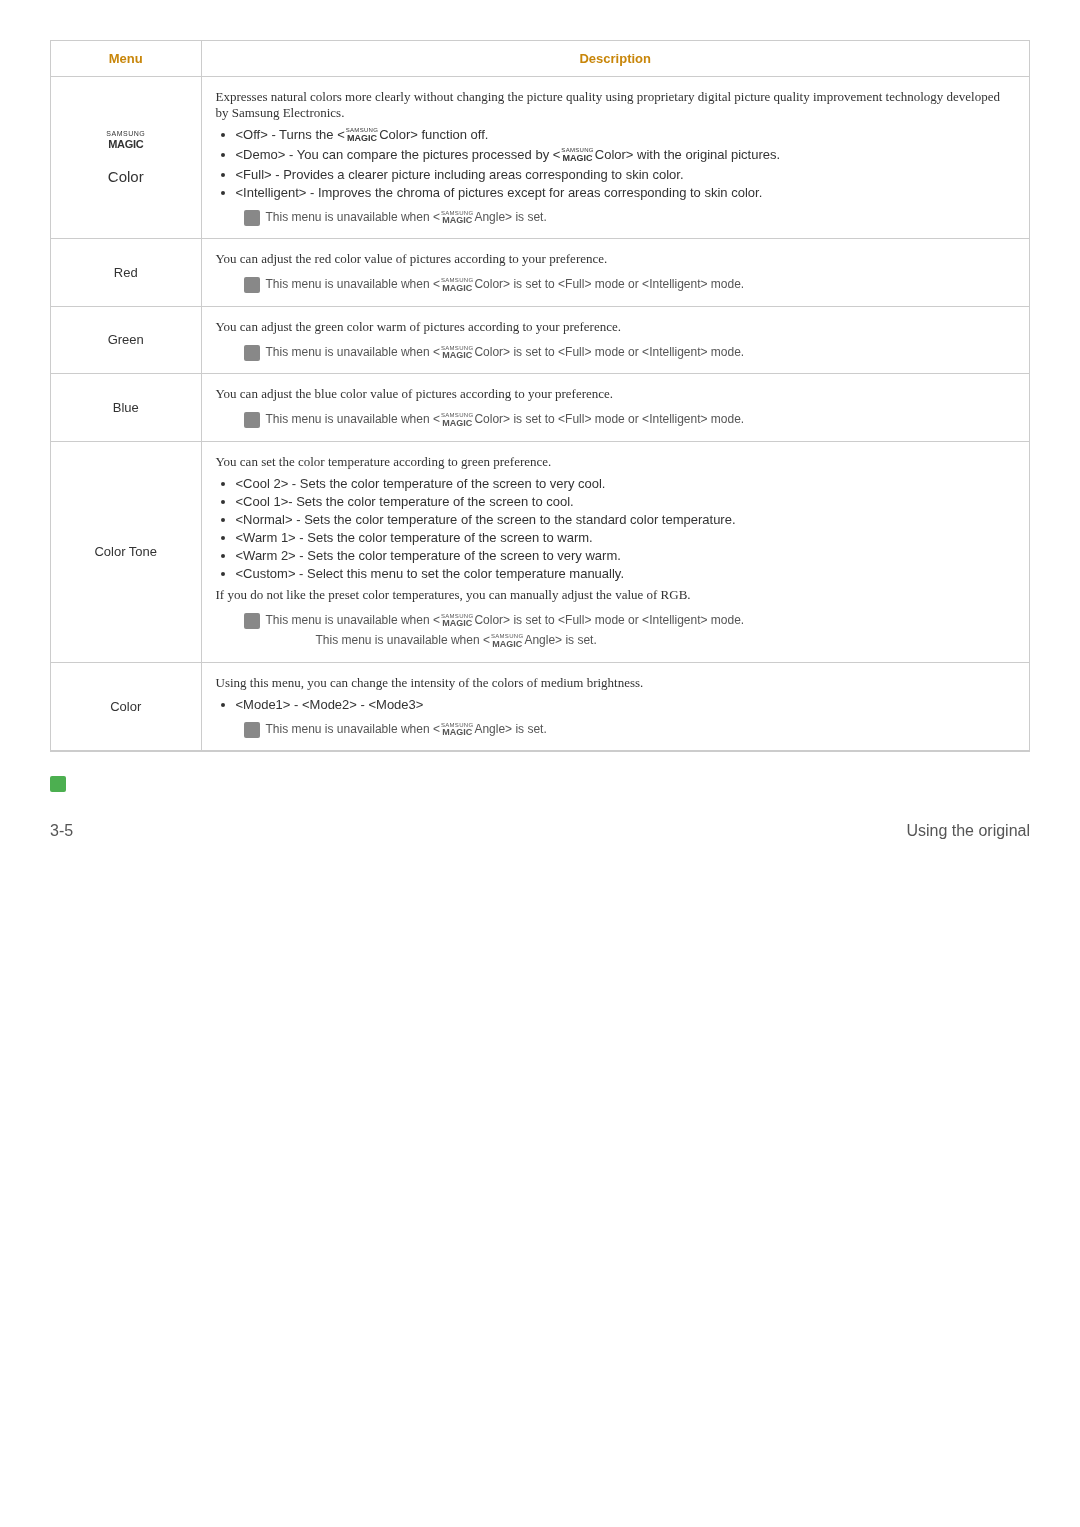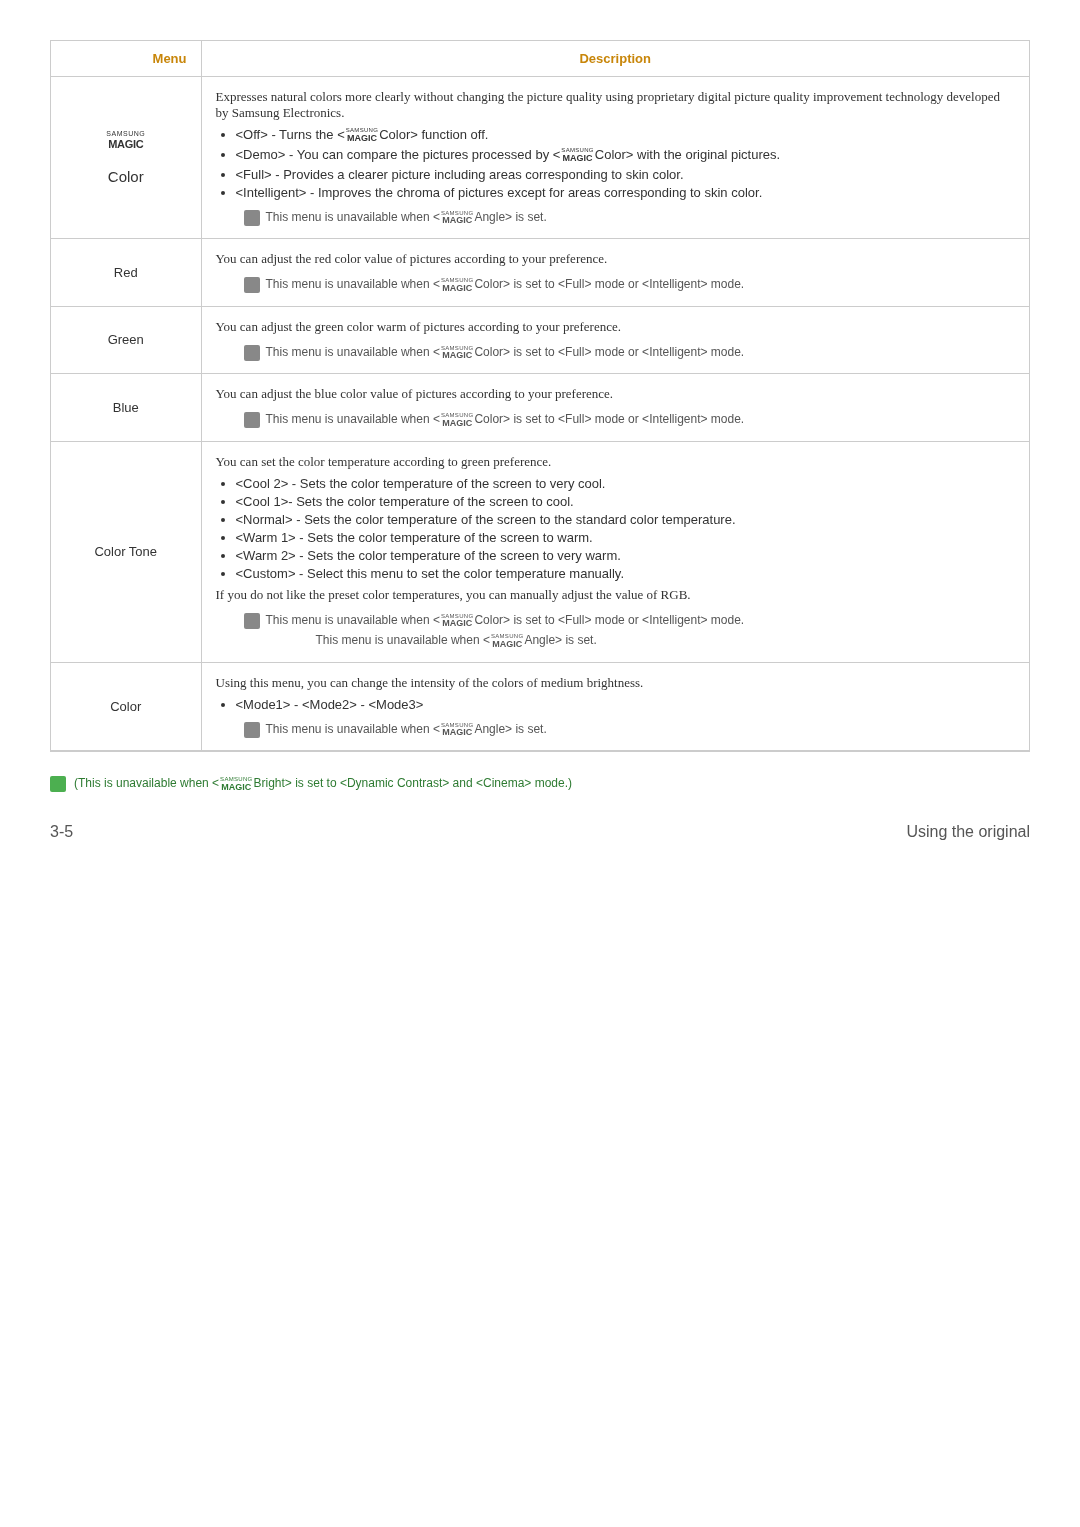--- a/index.html
+++ b/index.html
@@ -19,21 +19,21 @@
       border-collapse: collapse;
     }
     th {
       padding: 10px 14px;
       text-align: center;
       border-bottom: 1px solid #ccc;
       font-weight: bold;
       color: #c8860a;
       background: #fff;
     }
-    th.menu-col { width: 150px; border-right: 1px solid #ccc; text-align: right; }
+    th.menu-col { width: 150px; border-right: 1px solid #ccc; }
     th.desc-col { }
     td {
       padding: 12px 14px;
       vertical-align: top;
       border-bottom: 1px solid #ccc;
     }
     td.menu-cell {
       width: 150px;
       border-right: 1px solid #ccc;
       text-align: center;
@@ -255,22 +255,18 @@
           </div>
         </td>
       </tr>
 
     </tbody>
   </table>
 </div>
 
 <div class="bottom-note">
   <span class="note-icon-green"></span>
-  <span>(This is unavailable when &lt;<span class="magic-inline" style="color:#2e7b32;">
-        <span class="top">SAMSUNG</span>
-        <span class="bottom">MAGIC</span>
-      </span>Bright&gt; is set to &lt;Dynamic Contrast&gt; and &lt;Cinema&gt; mode.)</span>
 </div>
 
 <div class="footer">
   <span>3-5</span>
   <span>Using the original</span>
 </div>
 
 </body></html>

